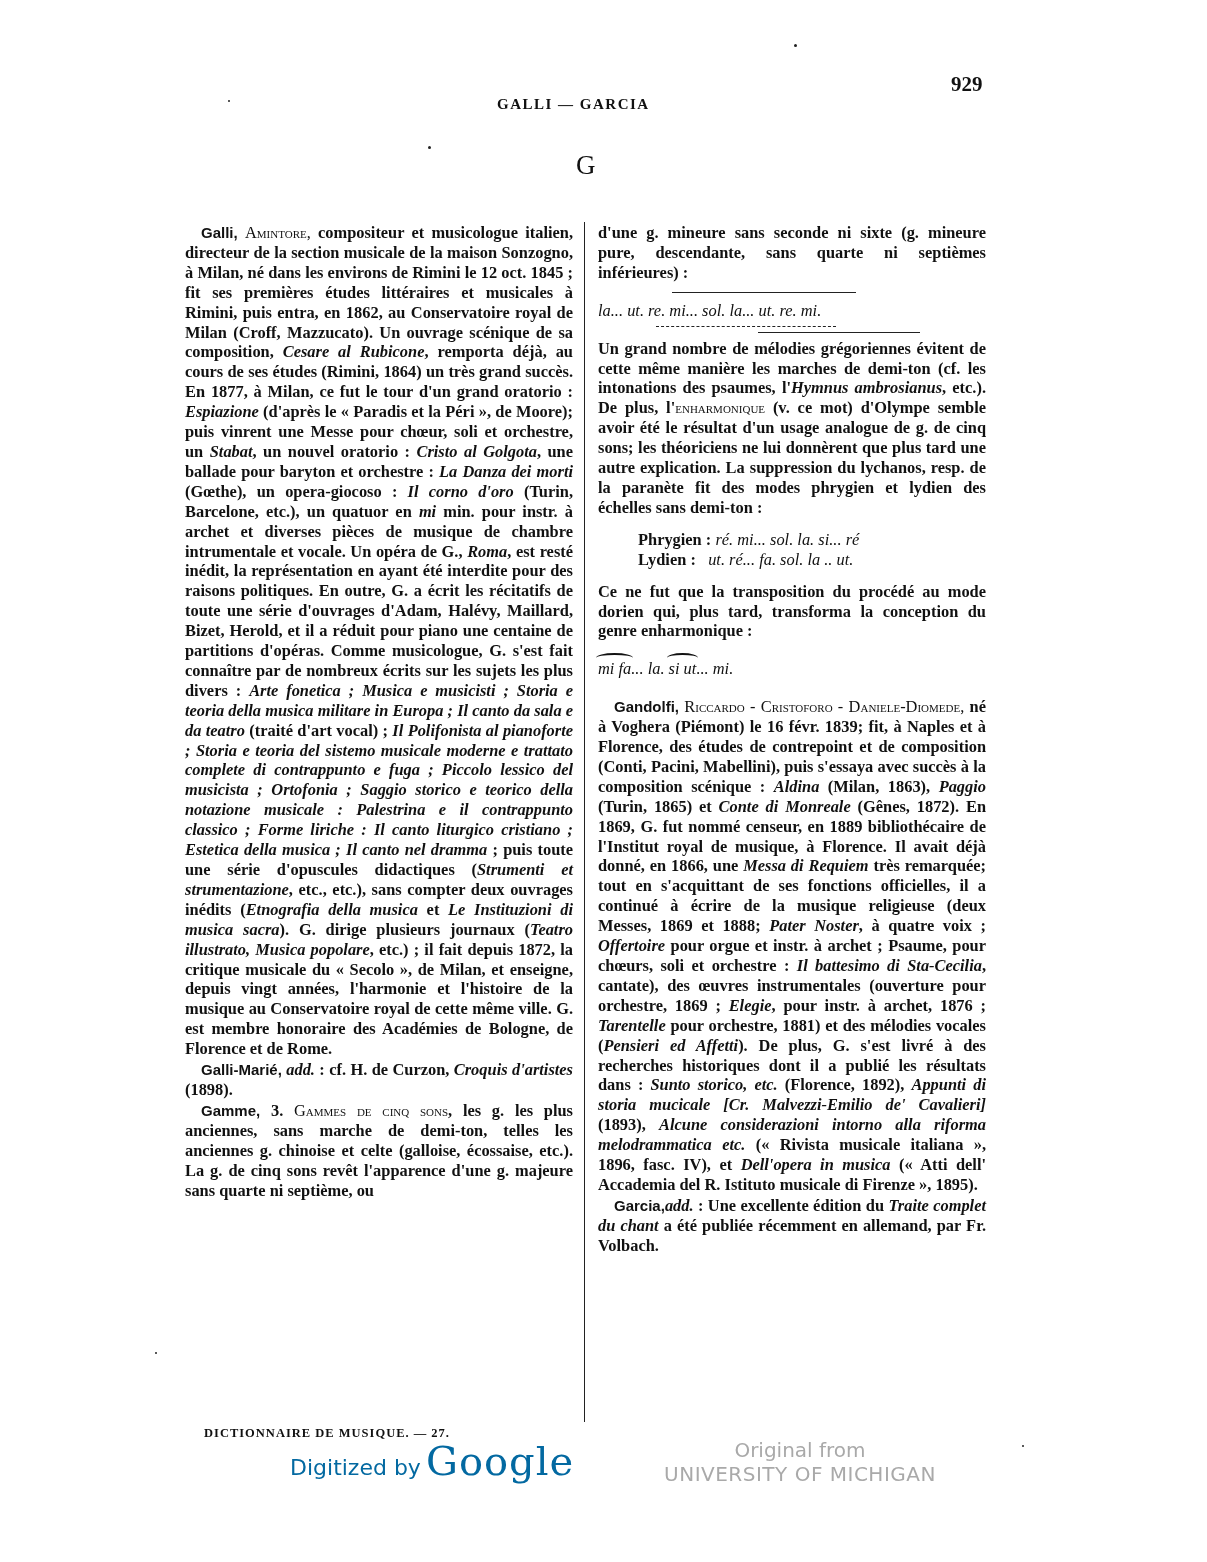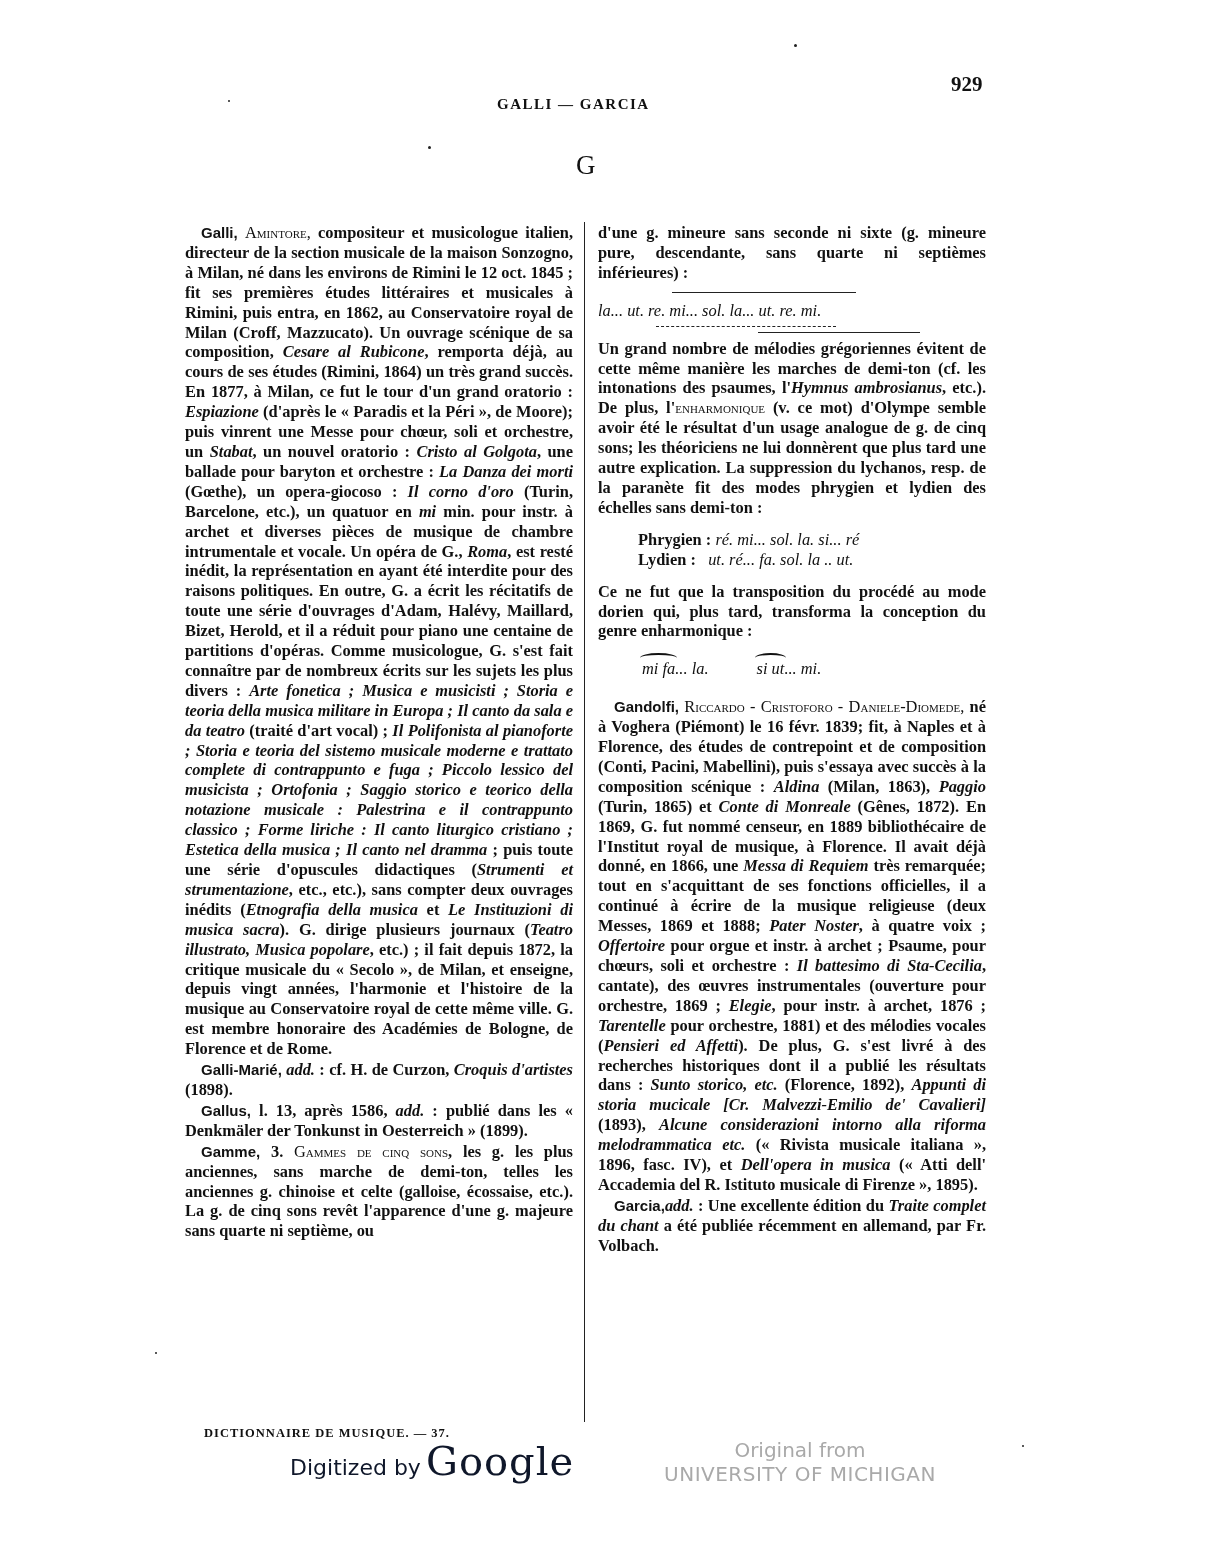--- a/index.html
+++ b/index.html
@@ -20,25 +20,25 @@
   .hw { font-weight: 900; font-family: Liberation Sans, sans-serif; font-size: 15px; }
   .sc { font-variant: small-caps; font-weight: normal; }
   i, .it { font-style: italic; }
   .formula { font-style: italic; font-weight: normal; margin: 18px 0 18px 0; position: relative; }
   .formula .bracket-top { position: absolute; left: 74px; top: -9px; width: 184px; border-top: 1.5px solid #222; }
   .formula .bracket-bottom1 { position: absolute; left: 58px; bottom: -6px; width: 180px; border-bottom: 1.5px dashed #222; }
   .formula .bracket-bottom2 { position: absolute; left: 160px; bottom: -12px; width: 162px; border-bottom: 1.5px solid #222; }
   .modes { margin: 12px 0 12px 40px; font-weight: normal; }
   .modes div { white-space: pre; }
   .modes .name { font-weight: bold; }
-  .arc { position: relative; display: inline-block; margin-left: 44px; }
+  .arc { position: relative; display: inline-block; }
   .arc::before { content: ""; position: absolute; left: -2px; right: -2px; top: -6px; height: 8px;
                  border-top: 2px solid #111; border-radius: 50% 50% 0 0; }
   .footer-sig { position: absolute; top: 1426px; left: 204px; font-size: 12.5px; letter-spacing: 1px; font-weight: bold; }
-  .wm-google { position: absolute; top: 1438px; left: 290px; color: #0f172a; font-family: "DejaVu Sans", sans-serif; }
+  .wm-google { position: absolute; top: 1438px; left: 290px; color: #0369a1; font-family: "DejaVu Sans", sans-serif; }
   .wm-google .small { font-size: 22px; }
   .wm-google .big { font-size: 40px; font-family: "DejaVu Serif", serif; letter-spacing: 1px; }
   .wm-umich { position: absolute; top: 1438px; left: 660px; color: #a9a9a9; text-align: center; width: 280px;
               font-family: "DejaVu Sans", sans-serif; }
   .wm-umich .l1 { font-size: 20px; }
   .wm-umich .l2 { font-size: 20px; letter-spacing: 0.5px; }
   .speck { position: absolute; width: 3px; height: 3px; background: #222; border-radius: 50%; }
 </style>
 </head>
 <body>
@@ -53,23 +53,20 @@
 <div class="rule"></div>
 
 <div class="col col-left">
   <p class="entry">
     <span class="hw">Galli,</span>
     <span class="sc">Amintore,</span><span> compositeur et musicologue italien, directeur de la section musicale de la maison Sonzogno, à Milan, né dans les environs de Rimini le 12 oct. 1845 ; fit ses premières études littéraires et musicales à Rimini, puis entra, en 1862, au Conservatoire royal de Milan (Croff, Mazzucato). Un ouvrage scénique de sa composition, </span><i>Cesare al Rubicone</i><span>, remporta déjà, au cours de ses études (Rimini, 1864) un très grand succès. En 1877, à Milan, ce fut le tour d'un grand oratorio : </span><i>Espiazione</i><span> (d'après le « Paradis et la Péri », de Moore); puis vinrent une Messe pour chœur, soli et orchestre, un </span><i>Stabat</i><span>, un nouvel oratorio : </span><i>Cristo al Golgota</i><span>, une ballade pour baryton et orchestre : </span><i>La Danza dei morti</i><span> (Gœthe), un opera-giocoso : </span><i>Il corno d'oro</i><span> (Turin, Barcelone, etc.), un quatuor en </span><i>mi</i><span> min. pour instr. à archet et diverses pièces de musique de chambre intrumentale et vocale. Un opéra de G., </span><i>Roma</i><span>, est resté inédit, la représentation en ayant été interdite pour des raisons politiques. En outre, G. a écrit les récitatifs de toute une série d'ouvrages d'Adam, Halévy, Maillard, Bizet, Herold, et il a réduit pour piano une centaine de partitions d'opéras. Comme musicologue, G. s'est fait connaître par de nombreux écrits sur les sujets les plus divers : </span><i>Arte fonetica ; Musica e musicisti ; Storia e teoria della musica militare in Europa ; Il canto da sala e da teatro</i><span> (traité d'art vocal) ; </span><i>Il Polifonista al pianoforte ; Storia e teoria del sistemo musicale moderne e trattato complete di contrappunto e fuga ; Piccolo lessico del musicista ; Ortofonia ; Saggio storico e teorico della notazione musicale : Palestrina e il contrappunto classico ; Forme liriche : Il canto liturgico cristiano ; Estetica della musica ; Il canto nel dramma</i><span> ; puis toute une série d'opuscules didactiques (</span><i>Strumenti et strumentazione</i><span>, etc., etc.), sans compter deux ouvrages inédits (</span><i>Etnografia della musica</i><span> et </span><i>Le Instituzioni di musica sacra</i><span>). G. dirige plusieurs journaux (</span><i>Teatro illustrato, Musica popolare</i><span>, etc.) ; il fait depuis 1872, la critique musicale du « Secolo », de Milan, et enseigne, depuis vingt années, l'harmonie et l'histoire de la musique au Conservatoire royal de cette même ville. G. est membre honoraire des Académies de Bologne, de Florence et de Rome.</span>
   </p>
   <p class="entry">
     <span class="hw">Galli-Marié,</span>
     <i>add.</i><span> : cf. H. de Curzon, </span><i>Croquis d'artistes</i><span> (1898).</span>
-  </p>
-  <p class="entry">
-    <span class="hw">Gallus,</span><span> l. 13, après 1586, </span><i>add.</i><span> : publié dans les « Denkmäler der Tonkunst in Oesterreich » (1899).</span>
   </p>
   <p class="entry">
     <span class="hw">Gamme,</span><span> 3. </span><span class="sc">Gammes de cinq sons</span><span>, les g. les plus anciennes, sans marche de demi-ton, telles les anciennes g. chinoise et celte (galloise, écossaise, etc.). La g. de cinq sons revêt l'apparence d'une g. majeure sans quarte ni septième, ou</span>
   </p>
 </div>
 
 <div class="col col-right">
   <p class="para">d'une g. mineure sans seconde ni sixte (g. mineure pure, descendante, sans quarte ni septièmes inférieures) :</p>
 
   <div class="formula">
@@ -95,21 +92,21 @@
   <p class="entry">
     <span class="hw">Gandolfi,</span>
     <span class="sc">Riccardo - Cristoforo - Daniele-Diomede,</span><span> né à Voghera (Piémont) le 16 févr. 1839; fit, à Naples et à Florence, des études de contrepoint et de composition (Conti, Pacini, Mabellini), puis s'essaya avec succès à la composition scénique : </span><i>Aldina</i><span> (Milan, 1863), </span><i>Paggio</i><span> (Turin, 1865) et </span><i>Conte di Monreale</i><span> (Gênes, 1872). En 1869, G. fut nommé censeur, en 1889 bibliothécaire de l'Institut royal de musique, à Florence. Il avait déjà donné, en 1866, une </span><i>Messa di Requiem</i><span> très remarquée; tout en s'acquittant de ses fonctions officielles, il a continué à écrire de la musique religieuse (deux Messes, 1869 et 1888; </span><i>Pater Noster</i><span>, à quatre voix ; </span><i>Offertoire</i><span> pour orgue et instr. à archet ; Psaume, pour chœurs, soli et orchestre : </span><i>Il battesimo di Sta-Cecilia</i><span>, cantate), des œuvres instrumentales (ouverture pour orchestre, 1869 ; </span><i>Elegie</i><span>, pour instr. à archet, 1876 ; </span><i>Tarentelle</i><span> pour orchestre, 1881) et des mélodies vocales (</span><i>Pensieri ed Affetti</i><span>). De plus, G. s'est livré à des recherches historiques dont il a publié les résultats dans : </span><i>Sunto storico, etc.</i><span> (Florence, 1892), </span><i>Appunti di storia mucicale [Cr. Malvezzi-Emilio de' Cavalieri]</i><span> (1893), </span><i>Alcune considerazioni intorno alla riforma melodrammatica etc.</i><span> (« Rivista musicale italiana », 1896, fasc. IV), et </span><i>Dell'opera in musica</i><span> (« Atti dell' Accademia del R. Istituto musicale di Firenze », 1895).</span>
   </p>
 
   <p class="entry">
     <span class="hw">Garcia,</span><i>add.</i><span> : Une excellente édition du </span><i>Traite complet du chant</i><span> a été publiée récemment en allemand, par Fr. Volbach.</span>
   </p>
 </div>
 
-<div class="footer-sig">DICTIONNAIRE DE MUSIQUE. — 37.</div>
+<div class="footer-sig">DICTIONNAIRE DE MUSIQUE. — 27.</div>
 
 <div class="wm-google">
   <span class="small">Digitized by</span>
   <span class="big">Google</span>
 </div>
 
 <div class="wm-umich">
   <div class="l1">Original from</div>
   <div class="l2">UNIVERSITY OF MICHIGAN</div>
 </div>

